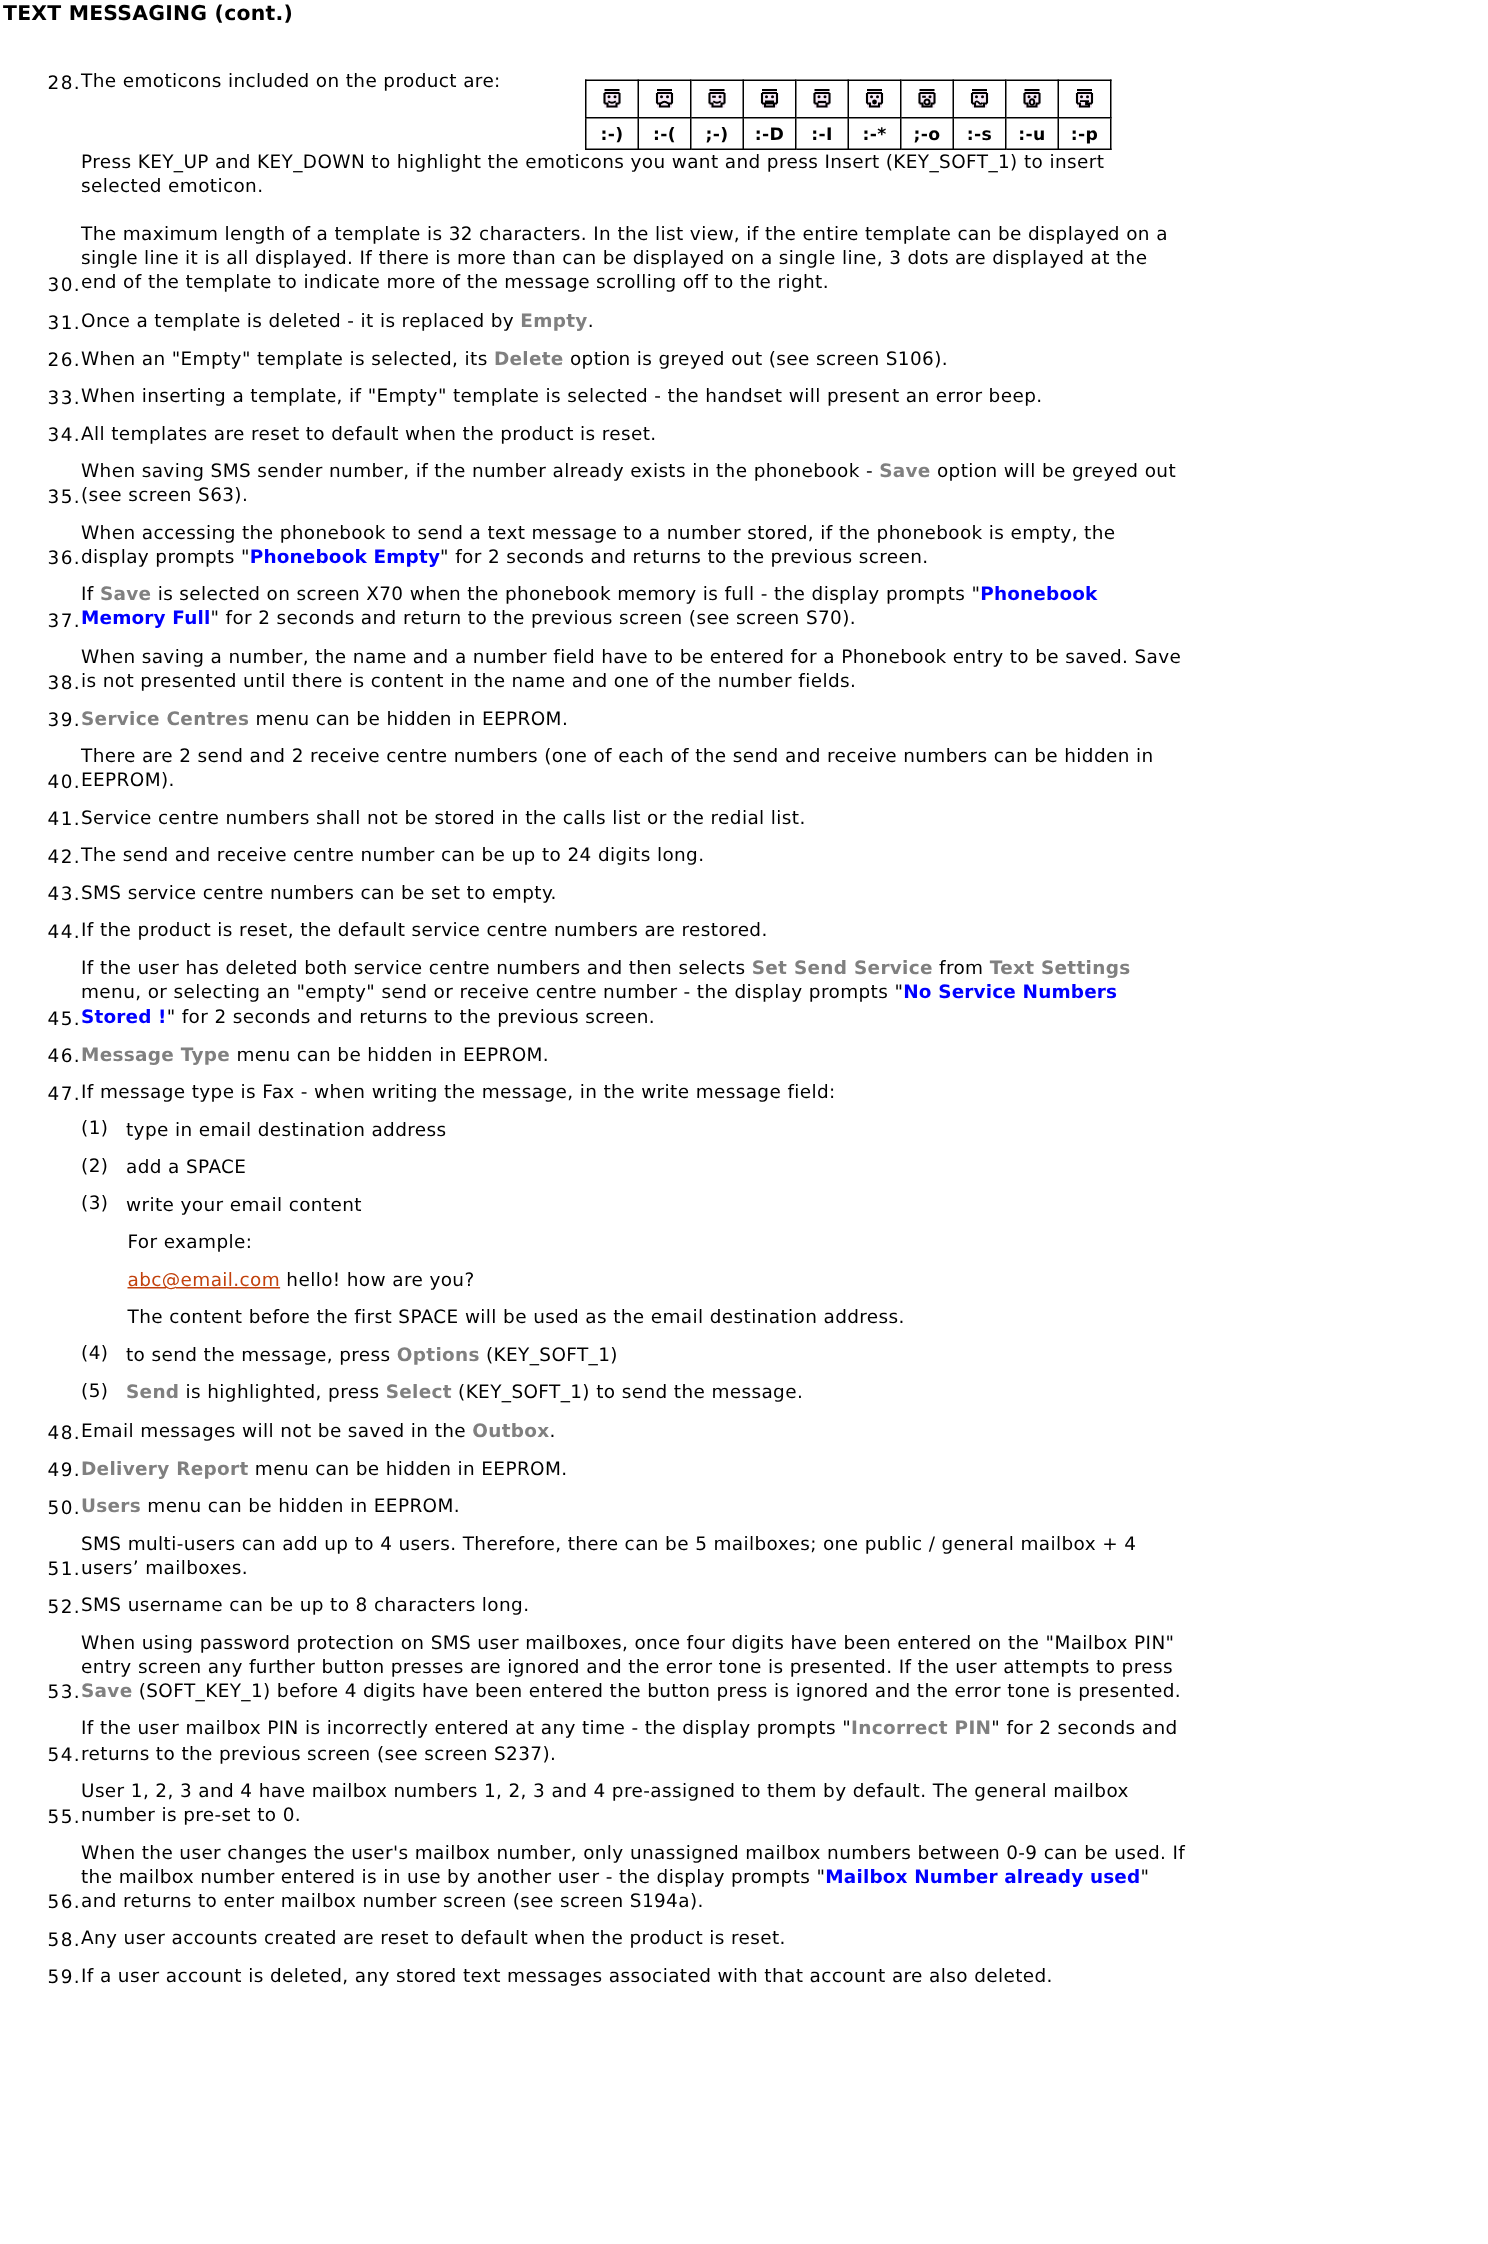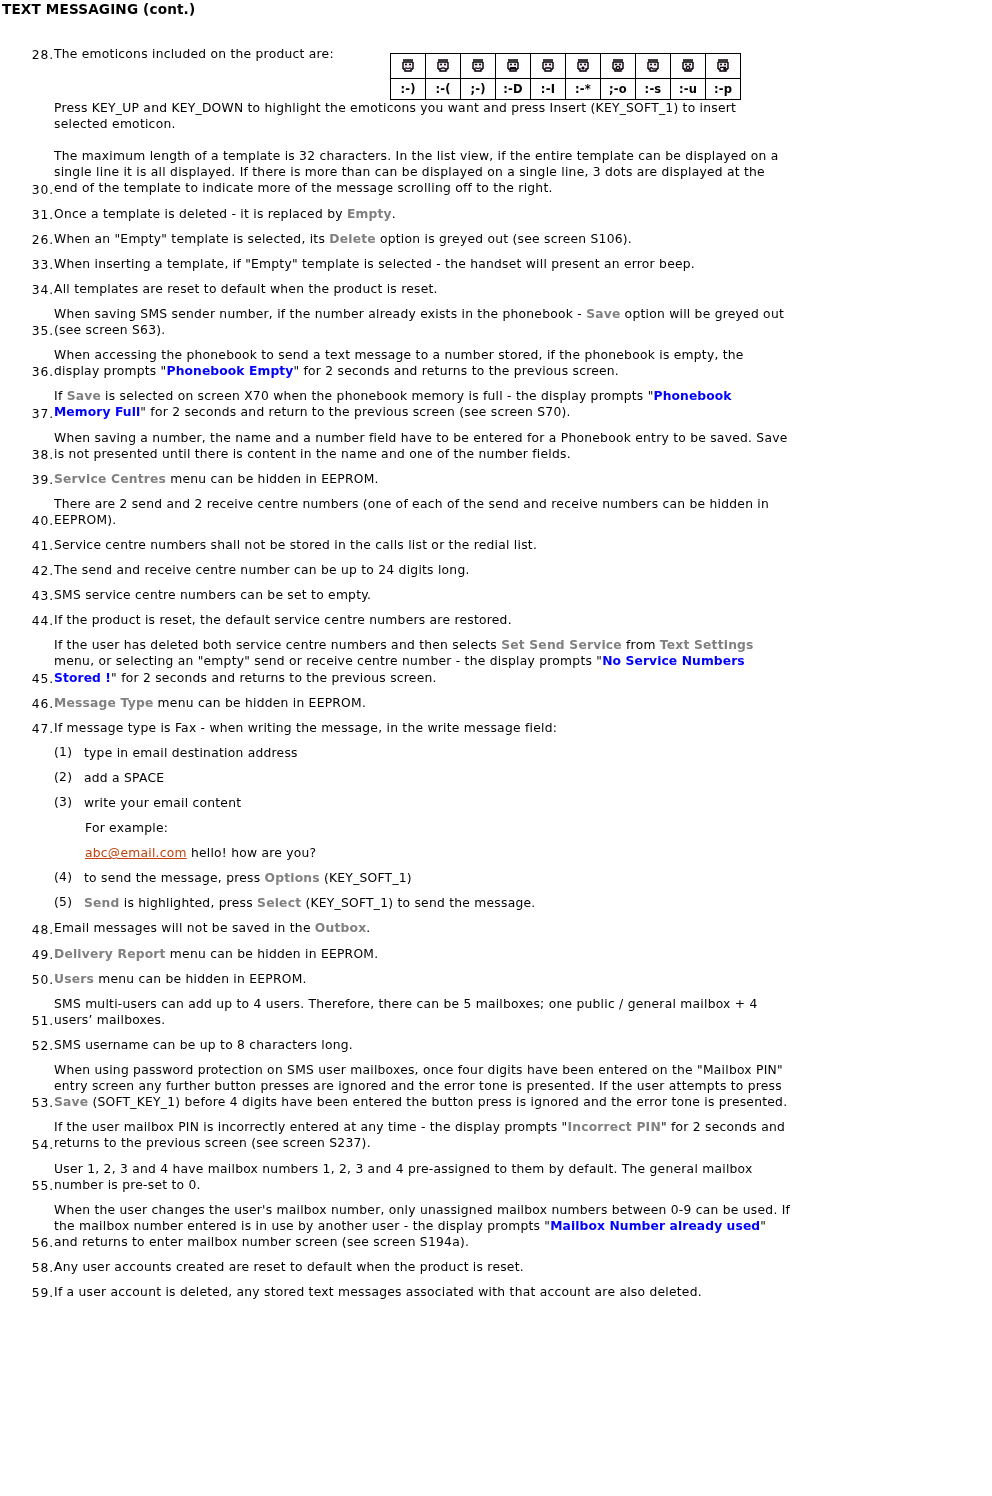--- a/index.html
+++ b/index.html
@@ -354,20 +354,21 @@
 
     <div class="subitem">
       <span class="snum">(3)</span>
       <span class="stxt">write your email content</span>
     </div>
 
     <p class="plain deep">For example:</p>
 
     <p class="plain deep"><span class="email-link">abc@email.com</span><span> hello! how are you?</span></p>
 
+    <p class="plain deep">The content before the first SPACE will be used as the email destination address.</p>
 
     <div class="subitem">
       <span class="snum">(4)</span>
       <span class="stxt"><span>to send the message, press </span><span class="ui-grey">Options</span><span> (KEY_SOFT_1)</span></span>
     </div>
 
     <div class="subitem">
       <span class="snum">(5)</span>
       <span class="stxt"><span class="ui-grey">Send</span><span> is highlighted, press </span><span class="ui-grey">Select</span><span> (KEY_SOFT_1) to send the message.</span></span>
     </div>

